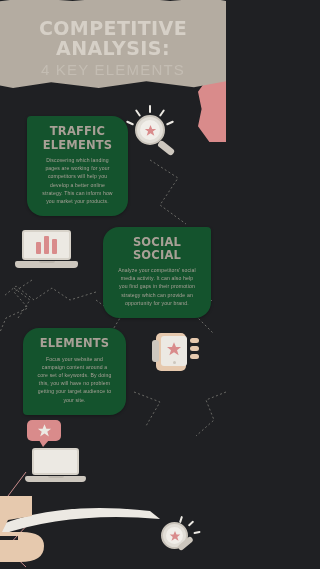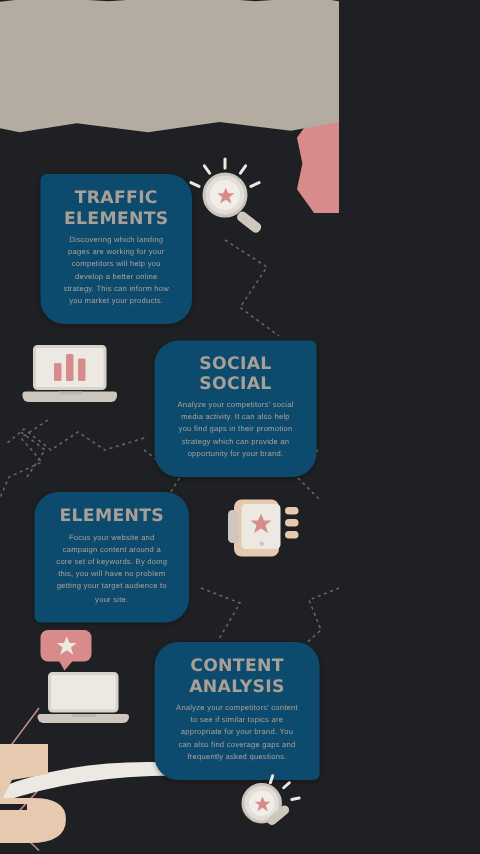--- a/index.html
+++ b/index.html
@@ -66,21 +66,21 @@
   .connector path {
     fill: none;
     stroke: #6a6a66;
     stroke-width: 1;
     stroke-dasharray: 2 2.4;
   }
 
   
   .card {
     position: absolute;
-    background: #0c4a6e;
+    background: #14532d;
     border-radius: 16px 16px 16px 16px;
     padding: 9px 11px 11px 11px;
     z-index: 8;
     box-shadow: 0 1px 3px rgba(0,0,0,0.28);
   }
   .card.tl { border-top-left-radius: 4px; }
   .card.tr { border-top-right-radius: 4px; }
   .card.bl { border-bottom-left-radius: 4px; }
   .card.br { border-bottom-right-radius: 4px; }
 
@@ -245,20 +245,25 @@
     <path d="M 30 2 L 12 26 L 34 52 L 10 78 L 30 97" stroke="#c98c8c"></path>
   </svg>
 
   <svg class="squiggle" style="left:-2px; top:278px;" width="40" height="56" viewBox="0 0 40 56">
     <path d="M 34 2 L 16 14 L 30 30 L 8 40 L 2 54" stroke="#6a6a66" stroke-dasharray="2 2.4"></path>
   </svg>
 
   <div class="header-banner"></div>
   <div class="ribbon"></div>
 
+  <div class="header-text">
+    <div class="header-title">COMPETITIVE</div>
+    <div class="header-title">ANALYSIS:</div>
+    <div class="header-sub">4 KEY ELEMENTS</div>
+  </div>
 
   <div class="magnifier" style="left:126px; top:105px; width:54px; height:56px;">
     <div class="ray" style="left:23px; top:0px;  width:2px; height:8px;"></div>
     <div class="ray" style="left:11px; top:4px;  width:2px; height:8px; transform:rotate(-35deg);"></div>
     <div class="ray" style="left:35px; top:4px;  width:2px; height:8px; transform:rotate(35deg);"></div>
     <div class="ray" style="left:3px;  top:14px; width:2px; height:8px; transform:rotate(-65deg);"></div>
     <div class="ray" style="left:43px; top:14px; width:2px; height:8px; transform:rotate(65deg);"></div>
     <div class="mag-glass" style="left:9px; top:10px; width:30px; height:30px;">
       <div class="mag-inner" style="left:3px; top:3px; width:20px; height:20px;">
         <svg width="13" height="13" viewBox="0 0 24 24">
@@ -315,25 +320,20 @@
       <svg width="15" height="15" viewBox="0 0 24 24">
         <polygon points="12,2 15,9 22.5,9 16.5,13.8 19,21.5 12,16.9 5,21.5 7.5,13.8 1.5,9 9,9" fill="#ece9e3"></polygon>
       </svg>
     </div>
     <div class="rev-screen"></div>
     <div class="rev-base">
       <div class="lap-notch"></div>
     </div>
   </div>
 
-  <div class="card br" id="card-content">
-    <div class="card-title">CONTENT</div>
-    <div class="card-title" style="margin-top:-4px;">ANALYSIS</div>
-    <div class="card-body">Analyze your competitors' content to see if similar topics are appropriate for your brand. You can also find coverage gaps and frequently asked questions.</div>
-  </div>
 
   <svg id="arm-shape" width="70" height="79" viewBox="0 0 70 79">
     <path d="M 2 6 L 40 6 L 40 26 L 16 30 L 10 42 L 30 42 Q 52 42 52 56 Q 52 72 28 72 L 0 72 L 0 50 L 26 50 L 26 46 L 2 46 Z" fill="#e6c9ae"></path>
   </svg>
 
   <svg style="position:absolute; left:0px; top:505px; z-index:4;" width="160" height="64" viewBox="0 0 160 64">
     <path d="M 0 20 Q 60 -4 150 6 L 160 14 Q 70 6 0 30 Z" fill="#ece9e3"></path>
   </svg>
 
   <div class="magnifier" style="left:150px; top:516px; width:54px; height:50px;">

